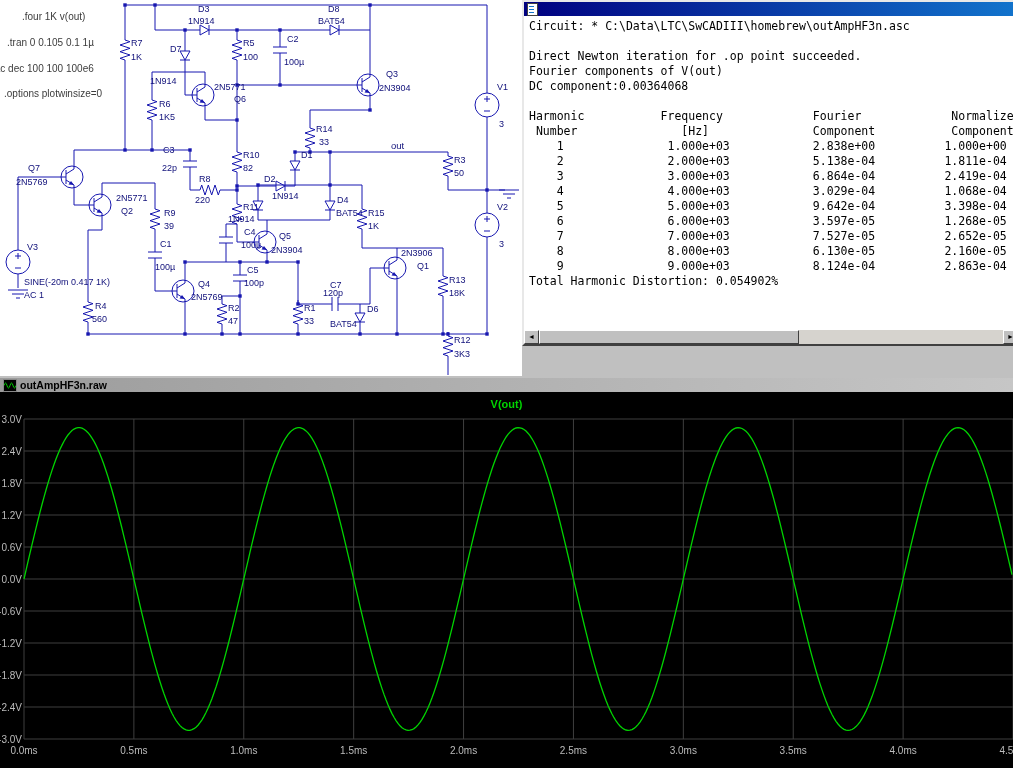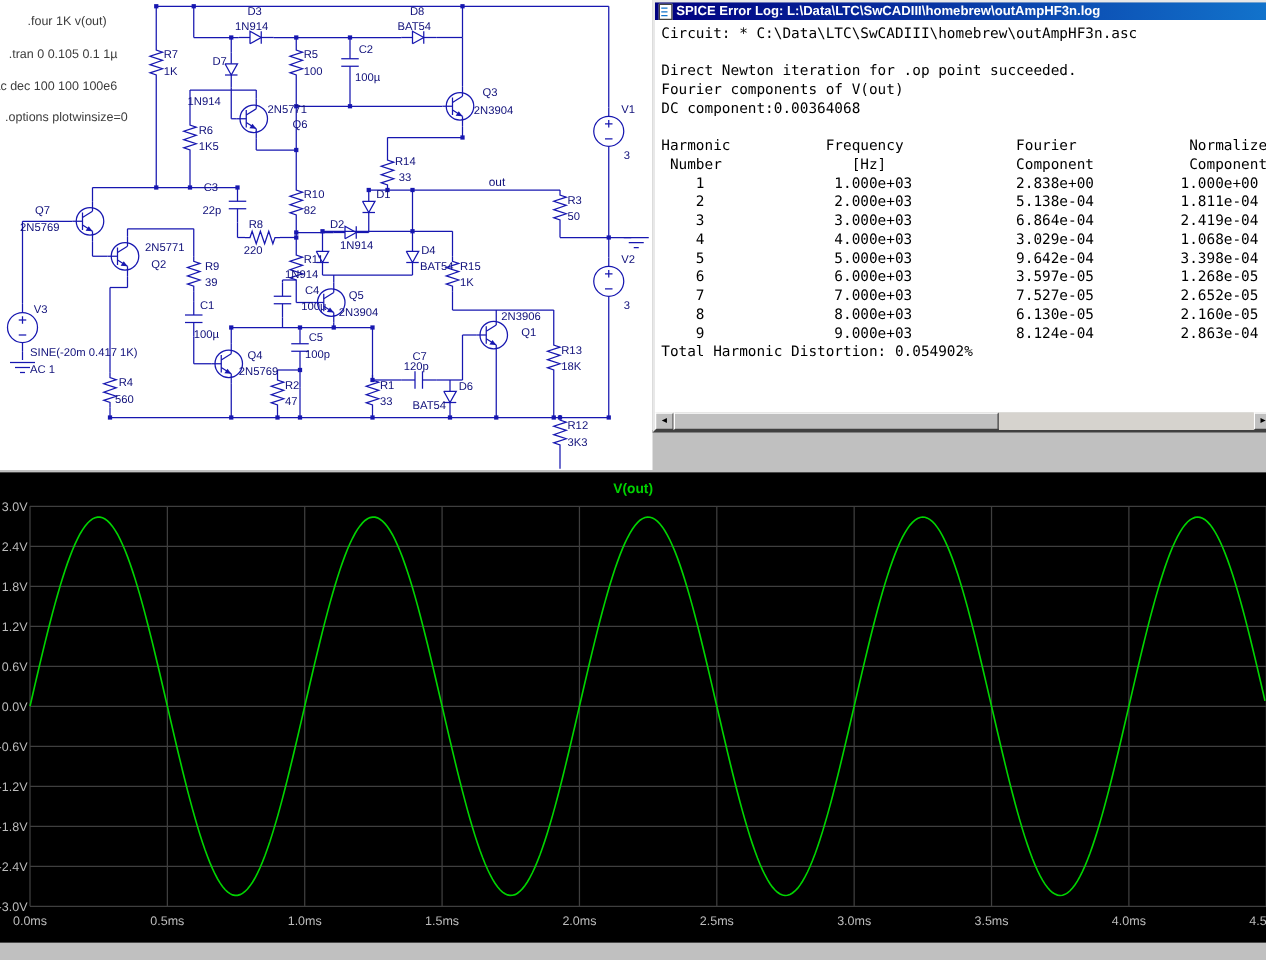--- a/index.html
+++ b/index.html
@@ -486,21 +486,20 @@
         <text x="7" y="46" fill="#3c3c3c" font-size="10px">.tran 0 0.105 0.1 1µ</text>
         <text x="-8" y="72" fill="#3c3c3c" font-size="10px">.ac dec 100 100 100e6</text>
         <text x="4" y="97" fill="#3c3c3c" font-size="10px">.options plotwinsize=0</text>
         <text x="391" y="149" fill="#10107a" font-size="9.5px">out</text>
       </svg>
   </div>
 
   <div class="logwin">
     <div class="titlebar blue">
       <span class="doc-icon"></span>
-      <span>SPICE Error Log: L:\Data\LTC\SwCADIII\homebrew\outAmpHF3n.log</span>
     </div>
     <div class="logbody">
       <pre id="logpre">Circuit: * C:\Data\LTC\SwCADIII\homebrew\outAmpHF3n.asc
 
 Direct Newton iteration for .op point succeeded.
 Fourier components of V(out)
 DC component:0.00364068
 
 Harmonic           Frequency             Fourier             Normalized
  Number               [Hz]               Component           Component
@@ -518,20 +517,28 @@
     <div class="hscroll">
       <div class="sbtn">◄</div>
       <div class="strack">
         <div class="sthumb"></div>
       </div>
       <div class="sbtn">►</div>
     </div>
   </div>
 
   <div class="wavewin">
+    <div class="titlebar gray">
+      <span class="wave-icon">
+        <svg width="12" height="11" viewBox="0 0 12 11">
+          <path d="M0,5.5 Q1.5,0.5 3,5.5 T6,5.5 T9,5.5 T12,5.5" stroke="#00d400" fill="none" stroke-width="1"></path>
+        </svg>
+      </span>
+      <span>outAmpHF3n.raw</span>
+    </div>
     <div class="plot">
       <svg id="wavesvg" width="1013" height="376" viewBox="0 0 1013 376">
           <rect x="0" y="0" width="1013" height="376" fill="#000000"></rect>
           <line x1="24" y1="27" x2="24" y2="347" stroke="#3f3f3f" stroke-width="1"></line>
           <line x1="133.88888888888889" y1="27" x2="133.88888888888889" y2="347" stroke="#3f3f3f" stroke-width="1"></line>
           <line x1="243.77777777777777" y1="27" x2="243.77777777777777" y2="347" stroke="#3f3f3f" stroke-width="1"></line>
           <line x1="353.66666666666663" y1="27" x2="353.66666666666663" y2="347" stroke="#3f3f3f" stroke-width="1"></line>
           <line x1="463.55555555555554" y1="27" x2="463.55555555555554" y2="347" stroke="#3f3f3f" stroke-width="1"></line>
           <line x1="573.4444444444445" y1="27" x2="573.4444444444445" y2="347" stroke="#3f3f3f" stroke-width="1"></line>
           <line x1="683.3333333333333" y1="27" x2="683.3333333333333" y2="347" stroke="#3f3f3f" stroke-width="1"></line>

